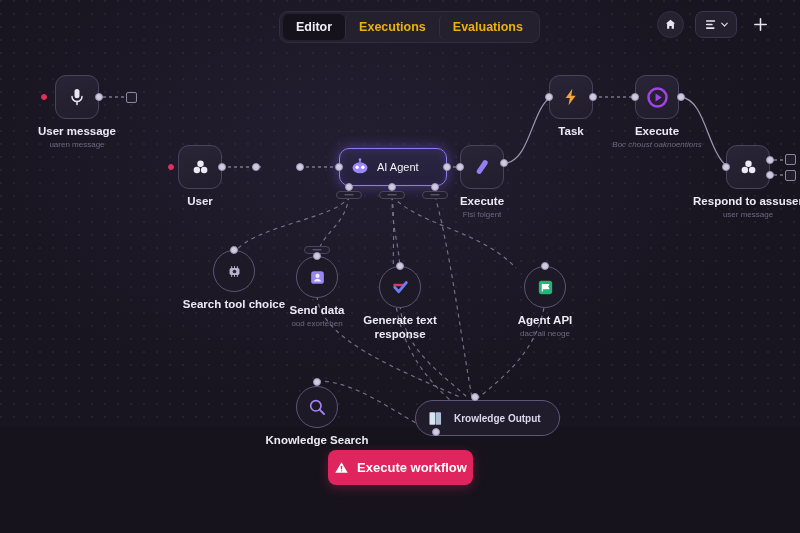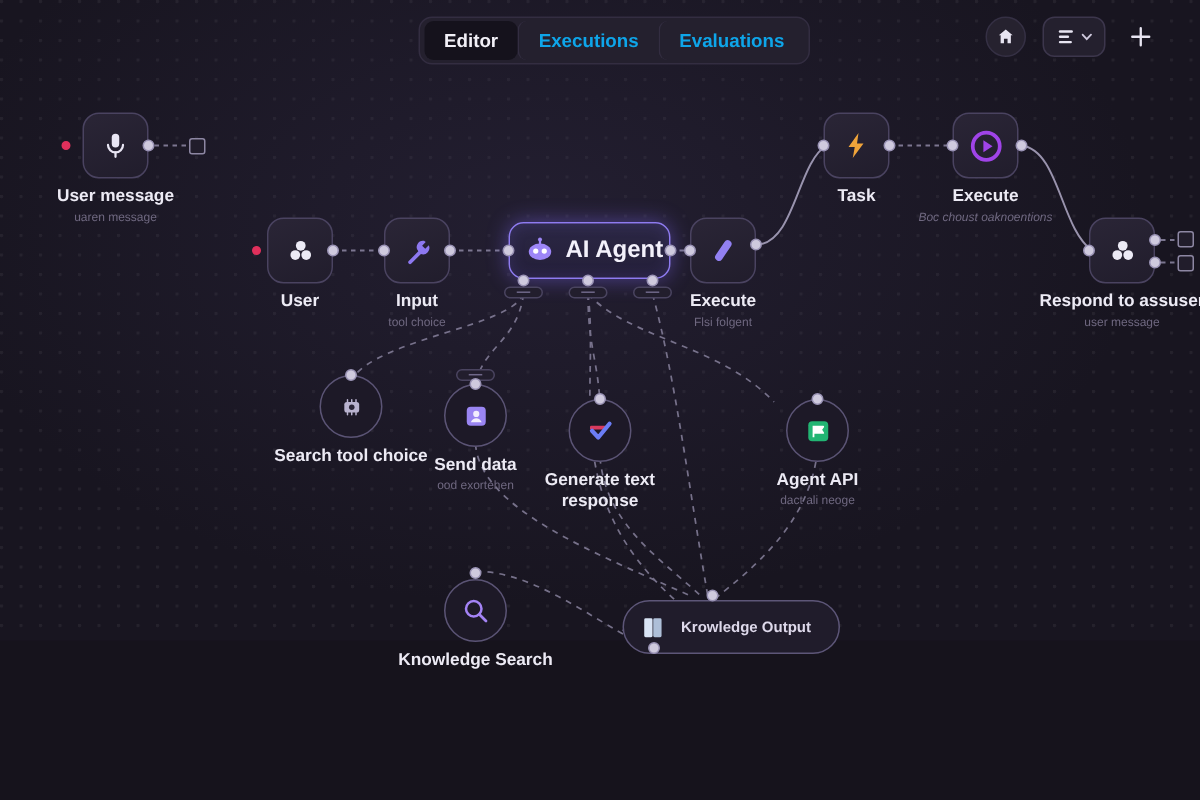--- a/index.html
+++ b/index.html
@@ -33,21 +33,21 @@
     position: absolute; left: 279px; top: 11px;
     display: flex; align-items: center;
     background: #24202e;
     border: 1px solid #332d41;
     border-radius: 9px;
     padding: 3px;
     height: 32px;
   }
   .tab {
     font-size: 12.5px; font-weight: bold;
-    color: #0ea5e9;
+    color: #eab308;
     padding: 4px 13px;
     border-radius: 6px;
     line-height: 18px;
     white-space: nowrap;
     cursor: pointer;
   }
   .tab + .tab { border-left: 1px solid #332d41; border-radius:6px; }
   .tab.active { background: #15121c; color: #f2f0f7; border-left-color: transparent; }
 
   .topright { position: absolute; right: 28px; top: 11px; display: flex; align-items: center; gap: 11px; }
@@ -110,21 +110,21 @@
 
   
   .agent {
     width: 108px; height: 38px; border-radius: 10px;
     background: linear-gradient(180deg,#2b2744,#241f39);
     border: 1px solid #8e7bf0;
     box-shadow: 0 0 14px rgba(132,108,255,0.45), inset 0 0 10px rgba(120,98,240,0.18);
     display: flex; align-items: center; gap: 7px;
     padding-left: 10px;
   }
-  .agent-text { color: #f3f1fb; font-size: 16px; font-weight: bold; }
+  .agent-text { color: #f3f1fb; font-size: 11px; font-weight: normal; }
 
   
   .port {
     position: absolute; width: 8px; height: 8px; border-radius: 50%;
     background: #cfcade; border: 1px solid #9a93b5; z-index: 12;
   }
   .port.red { background: #e0305c; border-color:#e0305c; width:6px; height:6px; }
   .endsq {
     position: absolute; width: 11px; height: 11px; border-radius: 2px;
     background: #211d2b; border: 1.4px solid #8d87a3; z-index: 12;
@@ -250,29 +250,20 @@
           <circle cx="12" cy="7.4" r="4.1" fill="#eceaf5"></circle>
           <circle cx="7.4" cy="15.2" r="4.1" fill="#eceaf5"></circle>
           <circle cx="16.6" cy="15.2" r="4.1" fill="#eceaf5"></circle>
         </svg>
       </div>
       <div class="lbl" style="top:50px;">User</div>
     </div>
     <div class="port red" style="left:168px; top:164px;"></div>
     <div class="port" style="left:218px; top:163px;"></div>
 
-    <div class="node" style="left:256px; top:145px;">
-      <div class="sq">
-        <svg width="19" height="19" viewBox="0 0 24 24">
-          <path d="M17.5 3.2a5.4 5.4 0 0 0-5 8.9L4.2 20.4a1.6 1.6 0 0 0 2.2 2.2l8.3-8.3a5.4 5.4 0 0 0 6.6-7.4l-3 3-2.6-2.6 3-3a5.4 5.4 0 0 0-1.2-.9z" fill="#8d78f0"></path>
-        </svg>
-      </div>
-      <div class="lbl" style="top:50px;">Input</div>
-      <div class="sub" style="top:65px;">tool choice</div>
-    </div>
     <div class="port" style="left:252px; top:163px;"></div>
     <div class="port" style="left:296px; top:163px;"></div>
 
     <div class="node" style="left:339px; top:148px;">
       <div class="agent">
         <svg width="20" height="20" viewBox="0 0 24 24">
           <ellipse cx="12" cy="13" rx="9" ry="6.6" fill="#9d86f7"></ellipse>
           <circle cx="8.6" cy="12.4" r="2.1" fill="#ffffff"></circle>
           <circle cx="15.4" cy="12.4" r="2.1" fill="#ffffff"></circle>
           <path d="M12 3.4v3.6" stroke="#9d86f7" stroke-width="1.8" stroke-linecap="round"></path>
@@ -410,15 +401,23 @@
         <svg width="19" height="19" viewBox="0 0 24 24">
           <rect x="4.4" y="4" width="7" height="16" rx="1.2" fill="#d9e4f5"></rect>
           <rect x="12" y="4" width="7" height="16" rx="1.2" fill="#aebfd8"></rect>
         </svg>
         <span class="pill-text">Krowledge Output</span>
       </div>
     </div>
     <div class="port" style="left:471px; top:393px;"></div>
     <div class="port" style="left:432px; top:428px;"></div>
 
+    <div class="exec-btn">
+      <svg width="15" height="15" viewBox="0 0 24 24">
+        <path d="M12 3.4 22 20.4H2z" fill="#ffffff"></path>
+        <rect x="11" y="9" width="2" height="6" rx="1" fill="#e0245e"></rect>
+        <rect x="11" y="16.2" width="2" height="2" rx="1" fill="#e0245e"></rect>
+      </svg>
+      <span>Execute workflow</span>
+    </div>
 
   </div>
 </div>
 
 </body></html>

